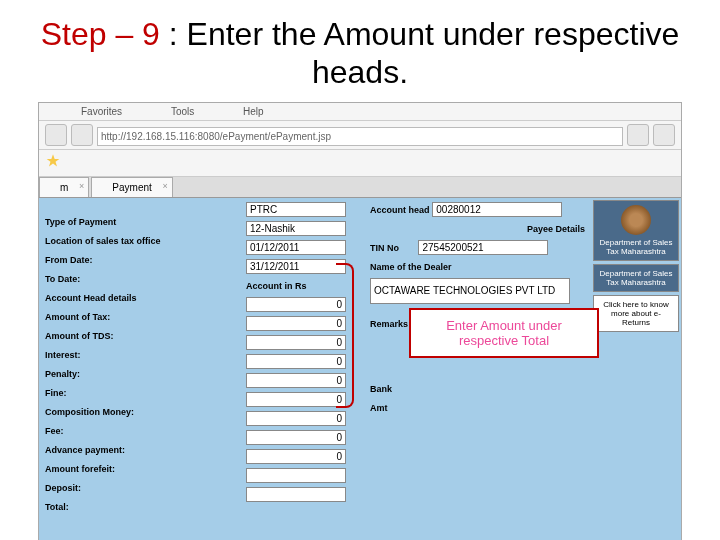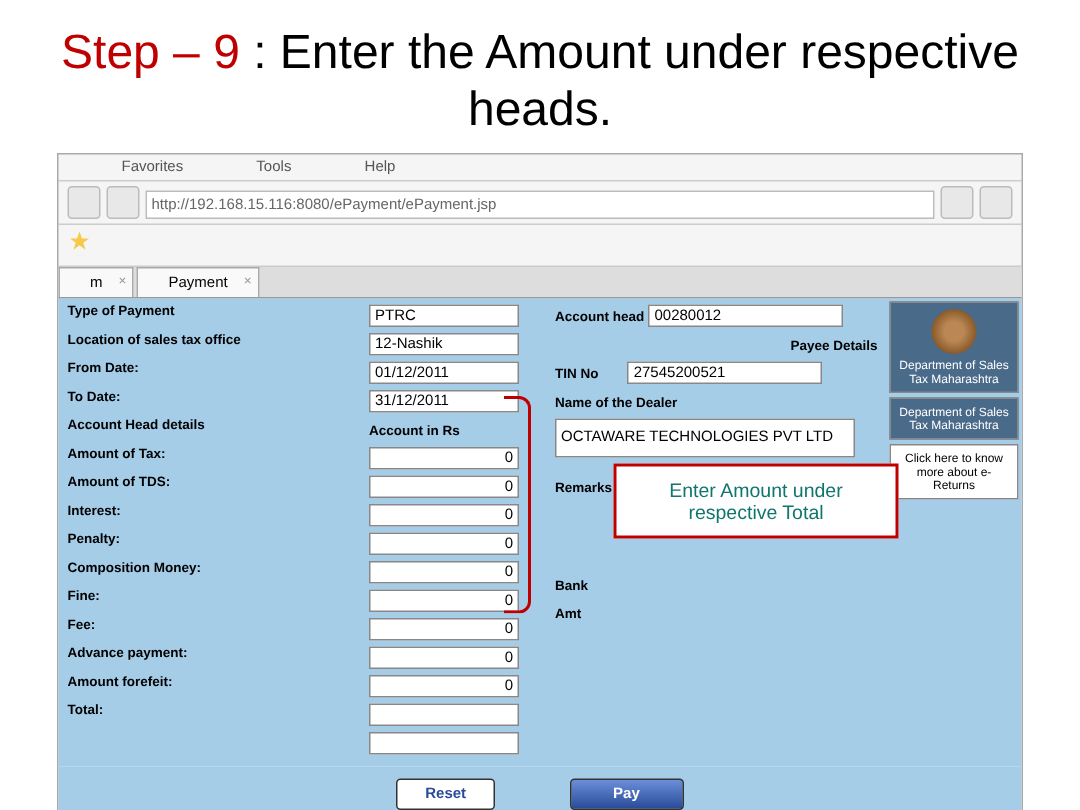--- a/index.html
+++ b/index.html
@@ -11,34 +11,34 @@
   .menu-bar span { margin-right: 10px; margin-left: 36px; }
   .url-bar { display: flex; align-items: flex-end; padding: 3px 6px; border-bottom: 1px solid #ccc; gap: 4px; }
   .navbtn { width: 22px; height: 22px; background: #e8e8e8; border: 1px solid #bbb; border-radius: 3px; }
   .url-input { flex: 1; font-size: 10px; padding: 3px; border: 1px solid #bbb; background: #fff; color: #666; filter: blur(0.5px); }
   .bookmark-bar { padding: 3px 6px; border-bottom: 1px solid #ccc; }
   .star { width: 16px; height: 16px; display: inline-block; }
   .tab-bar { display: flex; border-bottom: 1px solid #999; background: #ddd; }
   .tab { font-size: 10px; padding: 4px 20px; border: 1px solid #aaa; background: #f9f9f9; margin-right: 2px; position: relative; border-bottom: none; filter: blur(0.4px); }
   .close-x { position: absolute; right: 4px; top: 3px; font-size: 9px; color: #999; }
   .app-body { display: flex; background: #a5cde8; font-size: 10px; }
-  .left-col { width: 205px; padding: 0 6px; }
+  .left-col { width: 205px; padding: 16px 6px; }
   .mid-col { width: 120px; padding: 4px 2px; }
   .right-col { flex: 1; padding: 4px 6px; position: relative; }
   .side-col { width: 90px; padding: 2px; }
   .row { display: flex; align-items: center; margin-bottom: 3px; min-height: 16px; }
   .lbl { font-weight: bold; font-size: 9px; filter: blur(0.4px); white-space: nowrap; }
   .inp { background: #fff; border: 1px solid #888; font-size: 10px; padding: 1px 3px; height: 15px; filter: blur(0.3px); }
   .mid-col .inp { width: 100px; }
   .num { text-align: right; background: #fff; }
   .right-col .inp { width: 130px; }
   .side-box { background: #fff; border: 1px solid #888; padding: 4px; font-size: 8px; margin-bottom: 3px; filter: blur(0.5px); text-align: center; }
   .side-box.dark { background: #4a6a8a; color: #fff; }
   .emblem { width: 30px; height: 30px; border-radius: 50%; background: radial-gradient(circle, #bb8855 30%, #8a5a2a 70%); margin: 0 auto 3px; }
-  .callout { position: absolute; background: #fff; border: 2px solid #c00000; color: #0f766e; font-size: 13px; font-weight: normal; padding: 8px 14px; text-align: center; top: 110px; left: 45px; width: 190px; z-index: 10; }
+  .callout { position: absolute; background: #fff; border: 2px solid #c00000; color: #ec4899; font-size: 13px; font-weight: normal; padding: 8px 14px; text-align: center; top: 110px; left: 45px; width: 190px; z-index: 10; }
   .bracket { position: absolute; border: 2px solid #c00000; border-left: none; width: 18px; top: 65px; height: 145px; left: -28px; border-radius: 0 8px 8px 0; }
   .button-row { display: flex; justify-content: center; gap: 50px; padding: 8px 0; background: #a5cde8; }
   .btn { color: #fff; font-size: 10px; font-weight: bold; padding: 4px 18px; border: 1px solid #333; border-radius: 3px; background: linear-gradient(#6a8fd8, #2a4a9a); filter: blur(0.3px); }
   .btn.reset { background: #fff; color: #2a4a9a; }
   .btn.pay { padding: 4px 28px; }
 </style>
 </head>
 <body>
 
 <div class="slide-title">
@@ -93,33 +93,36 @@
       <div class="row">
           <span class="lbl">Amount of TDS:</span>
         </div>
       <div class="row">
           <span class="lbl">Interest:</span>
         </div>
       <div class="row">
           <span class="lbl">Penalty:</span>
         </div>
       <div class="row">
+          <span class="lbl">Fine:</span>
+        </div>
+      <div class="row">
           <span class="lbl">Composition Money:</span>
         </div>
       <div class="row">
-          <span class="lbl">Fine:</span>
-        </div>
-      <div class="row">
           <span class="lbl">Fee:</span>
         </div>
       <div class="row">
           <span class="lbl">Advance payment:</span>
         </div>
       <div class="row">
           <span class="lbl">Amount forefeit:</span>
+        </div>
+      <div class="row">
+          <span class="lbl">Deposit:</span>
         </div>
       <div class="row">
           <span class="lbl">Total:</span>
         </div>
     </div>
 
     <div class="mid-col">
       <div class="row">
           <input class="inp" value="PTRC" style="">
         </div>

